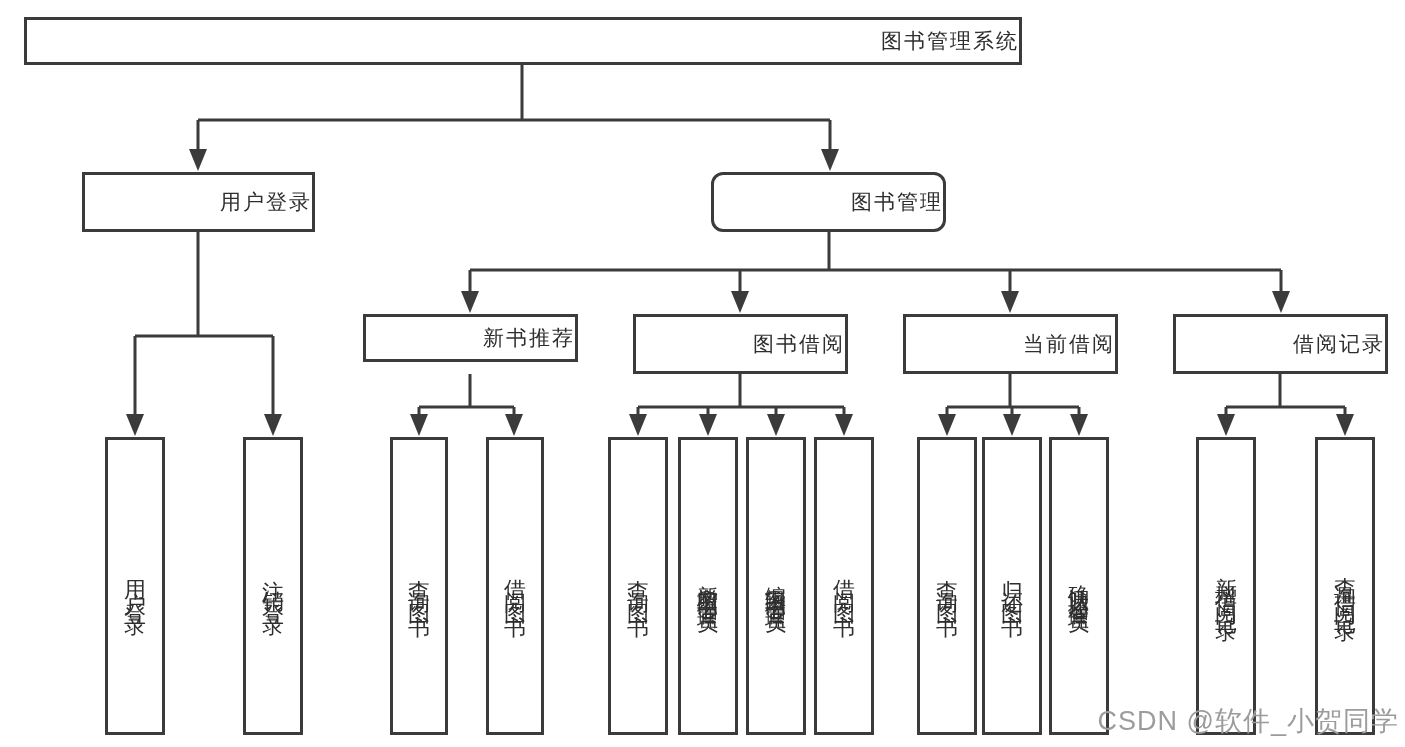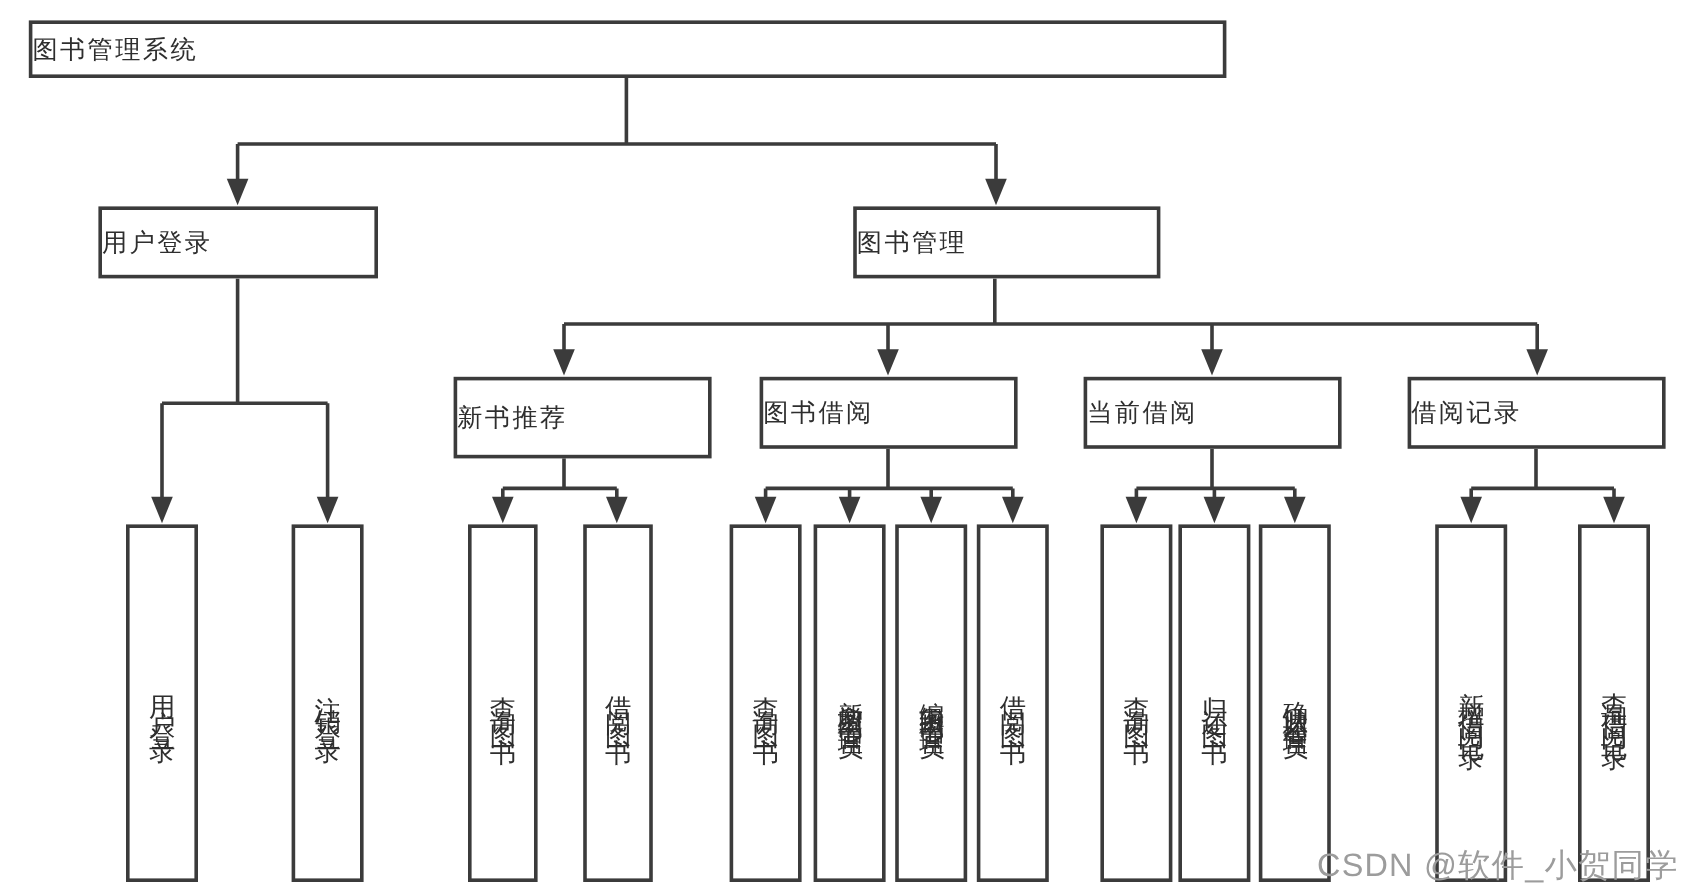--- a/index.html
+++ b/index.html
@@ -20,21 +20,21 @@
   .connectors{
     position:absolute;left:0;top:0;width:1405px;height:747px;
     pointer-events:none;
   }
   .cline{fill:none;stroke:var(--line);stroke-width:3;}
   .arrow{fill:var(--line);stroke:none;}
   .box{
     position:absolute;
     border:3px solid var(--line);
     background:var(--bg);
-    display:flex;align-items:center;justify-content:flex-start;
+    display:flex;align-items:center;justify-content:flex-end;
     color:var(--text);
     font-size:21px;
     letter-spacing:2px;
     white-space:nowrap;
   }
   .leaf{
     display:flex;align-items:center;justify-content:center;
   }
   .leaf .vtext{
     writing-mode:vertical-rl;
@@ -89,25 +89,25 @@
     <polygon class="arrow" points="1336,414 1354,414 1345,436"></polygon>
   </svg>
 
   <div class="box" style="left:24px;top:17px;width:998px;height:48px;">
     <span>图书管理系统</span>
   </div>
 
   <div class="box" style="left:82px;top:172px;width:233px;height:60px;">
     <span>用户登录</span>
   </div>
-  <div class="box" style="left:711px;top:172px;width:256px;height:60px;">
+  <div class="box" style="left:711px;top:172px;width:235px;height:60px;border-radius:12px;">
     <span>图书管理</span>
   </div>
 
-  <div class="box" style="left:363px;top:314px;width:215px;height:68px;margin-left:15px;">
+  <div class="box" style="left:363px;top:314px;width:215px;height:48px;">
     <span>新书推荐</span>
   </div>
   <div class="box" style="left:903px;top:314px;width:215px;height:60px;">
     <span>当前借阅</span>
   </div>
   <div class="box" style="left:633px;top:314px;width:215px;height:60px;">
     <span>图书借阅</span>
   </div>
   <div class="box" style="left:1173px;top:314px;width:215px;height:60px;">
     <span>借阅记录</span>

